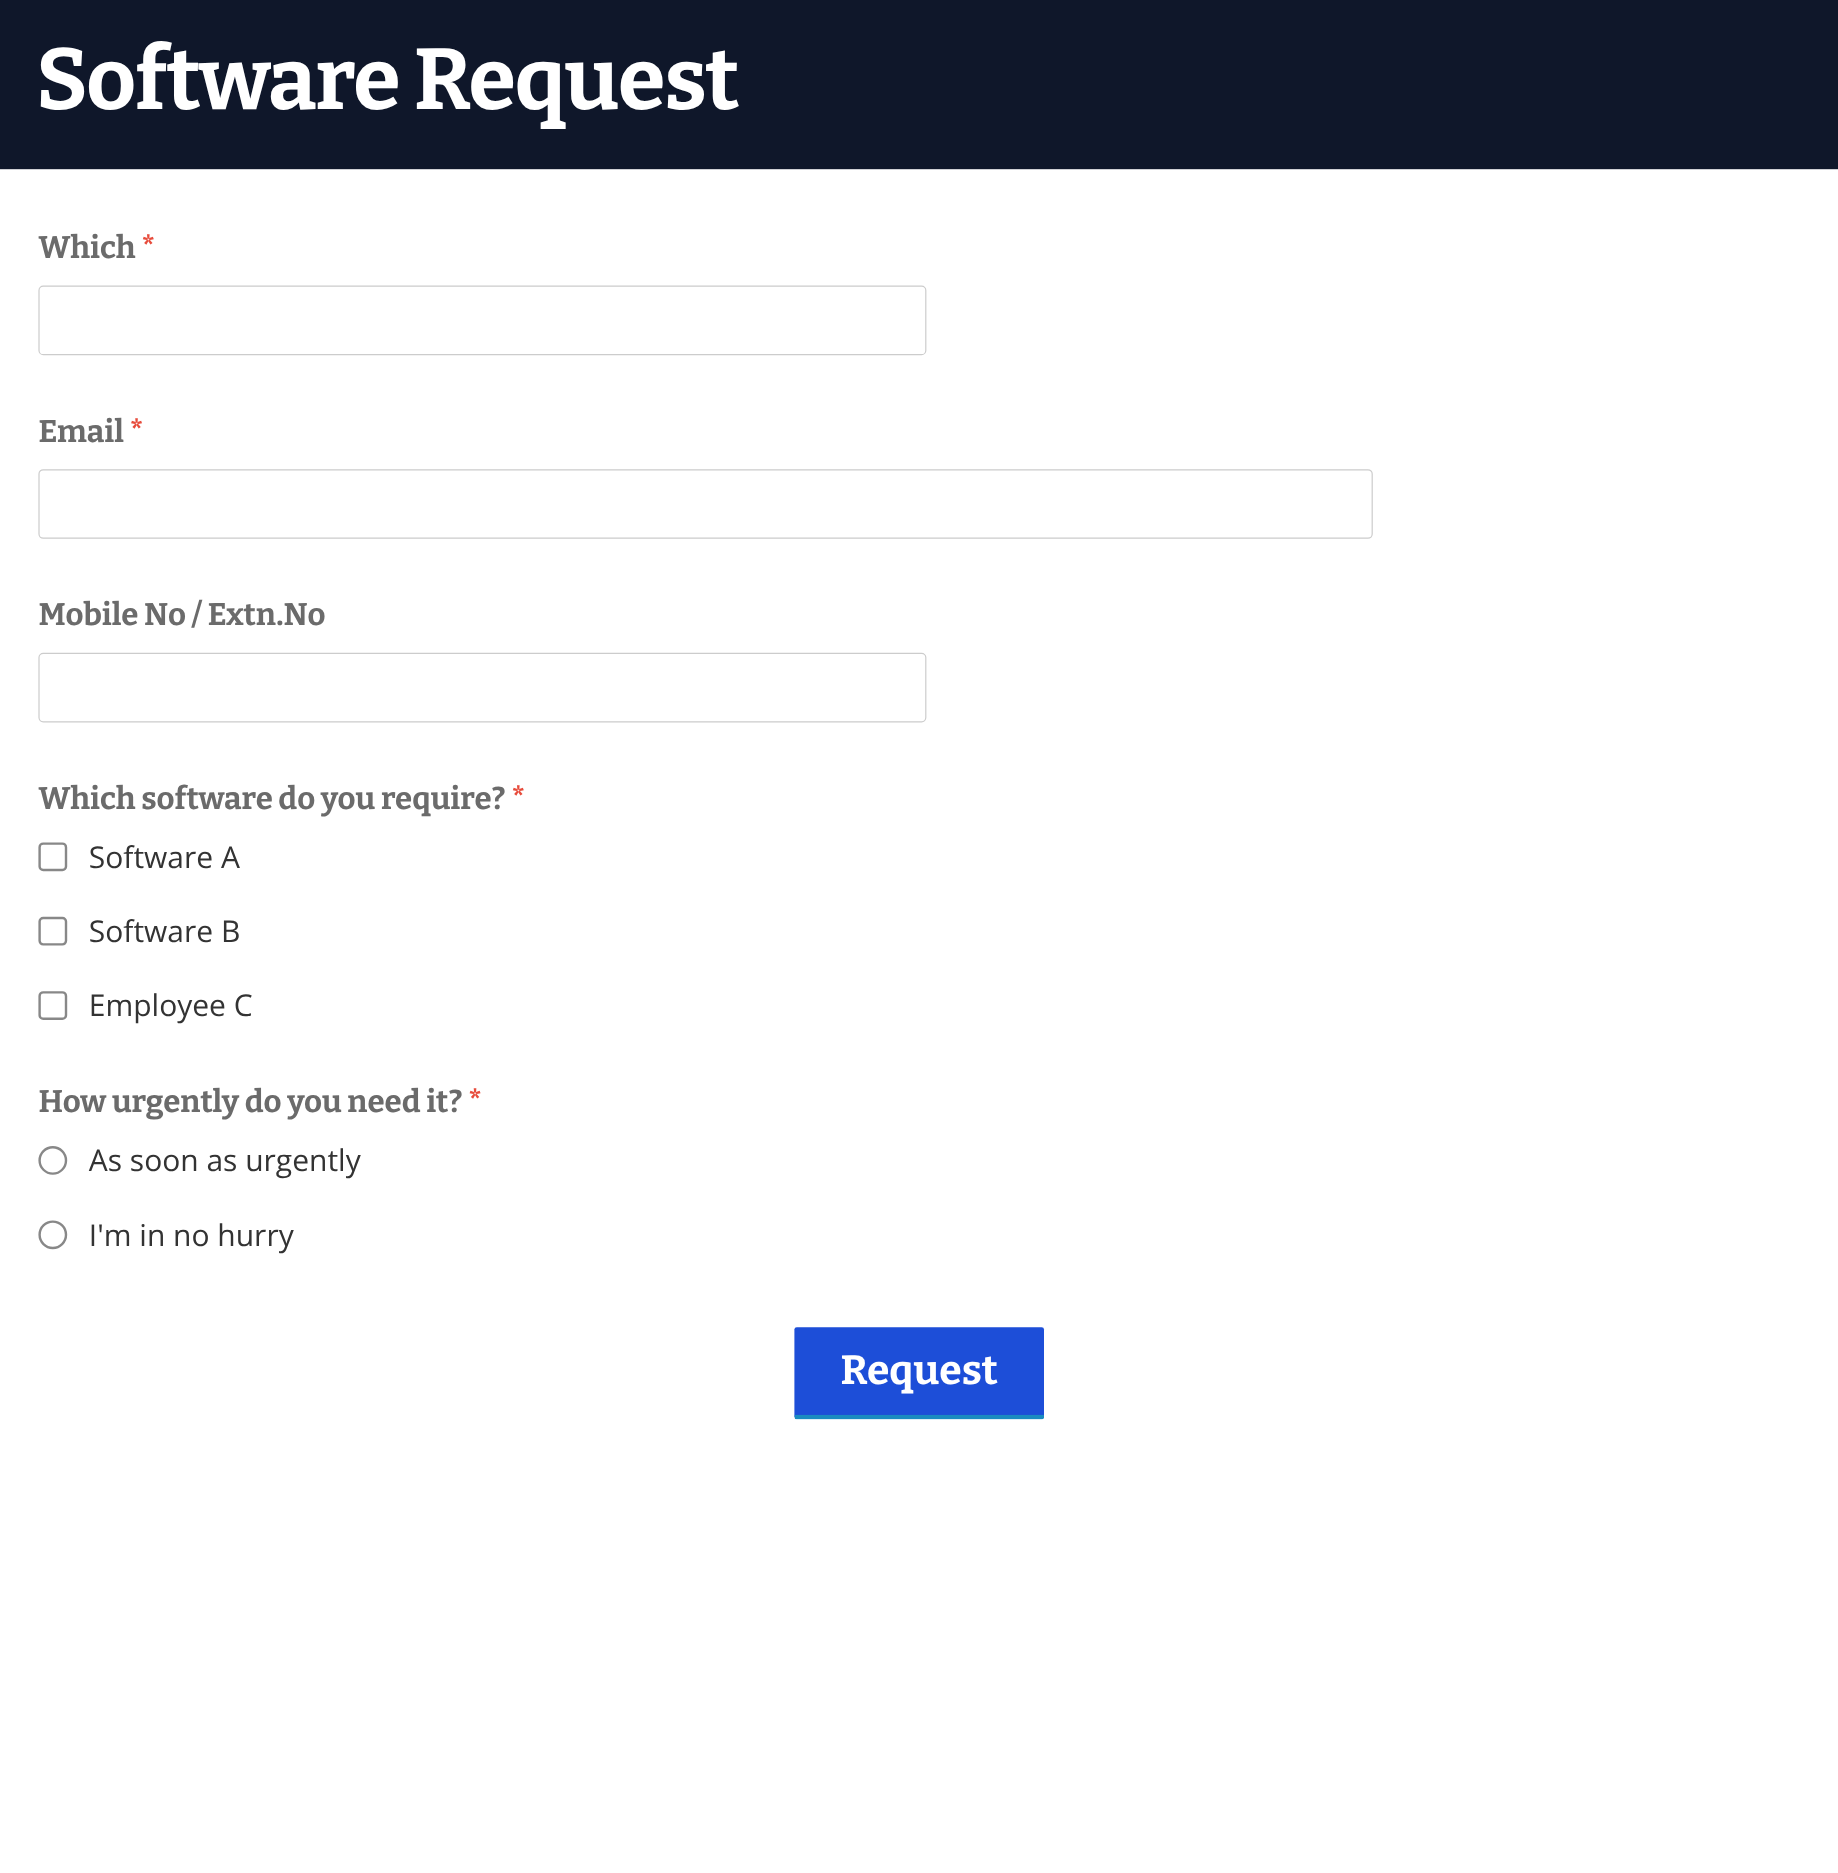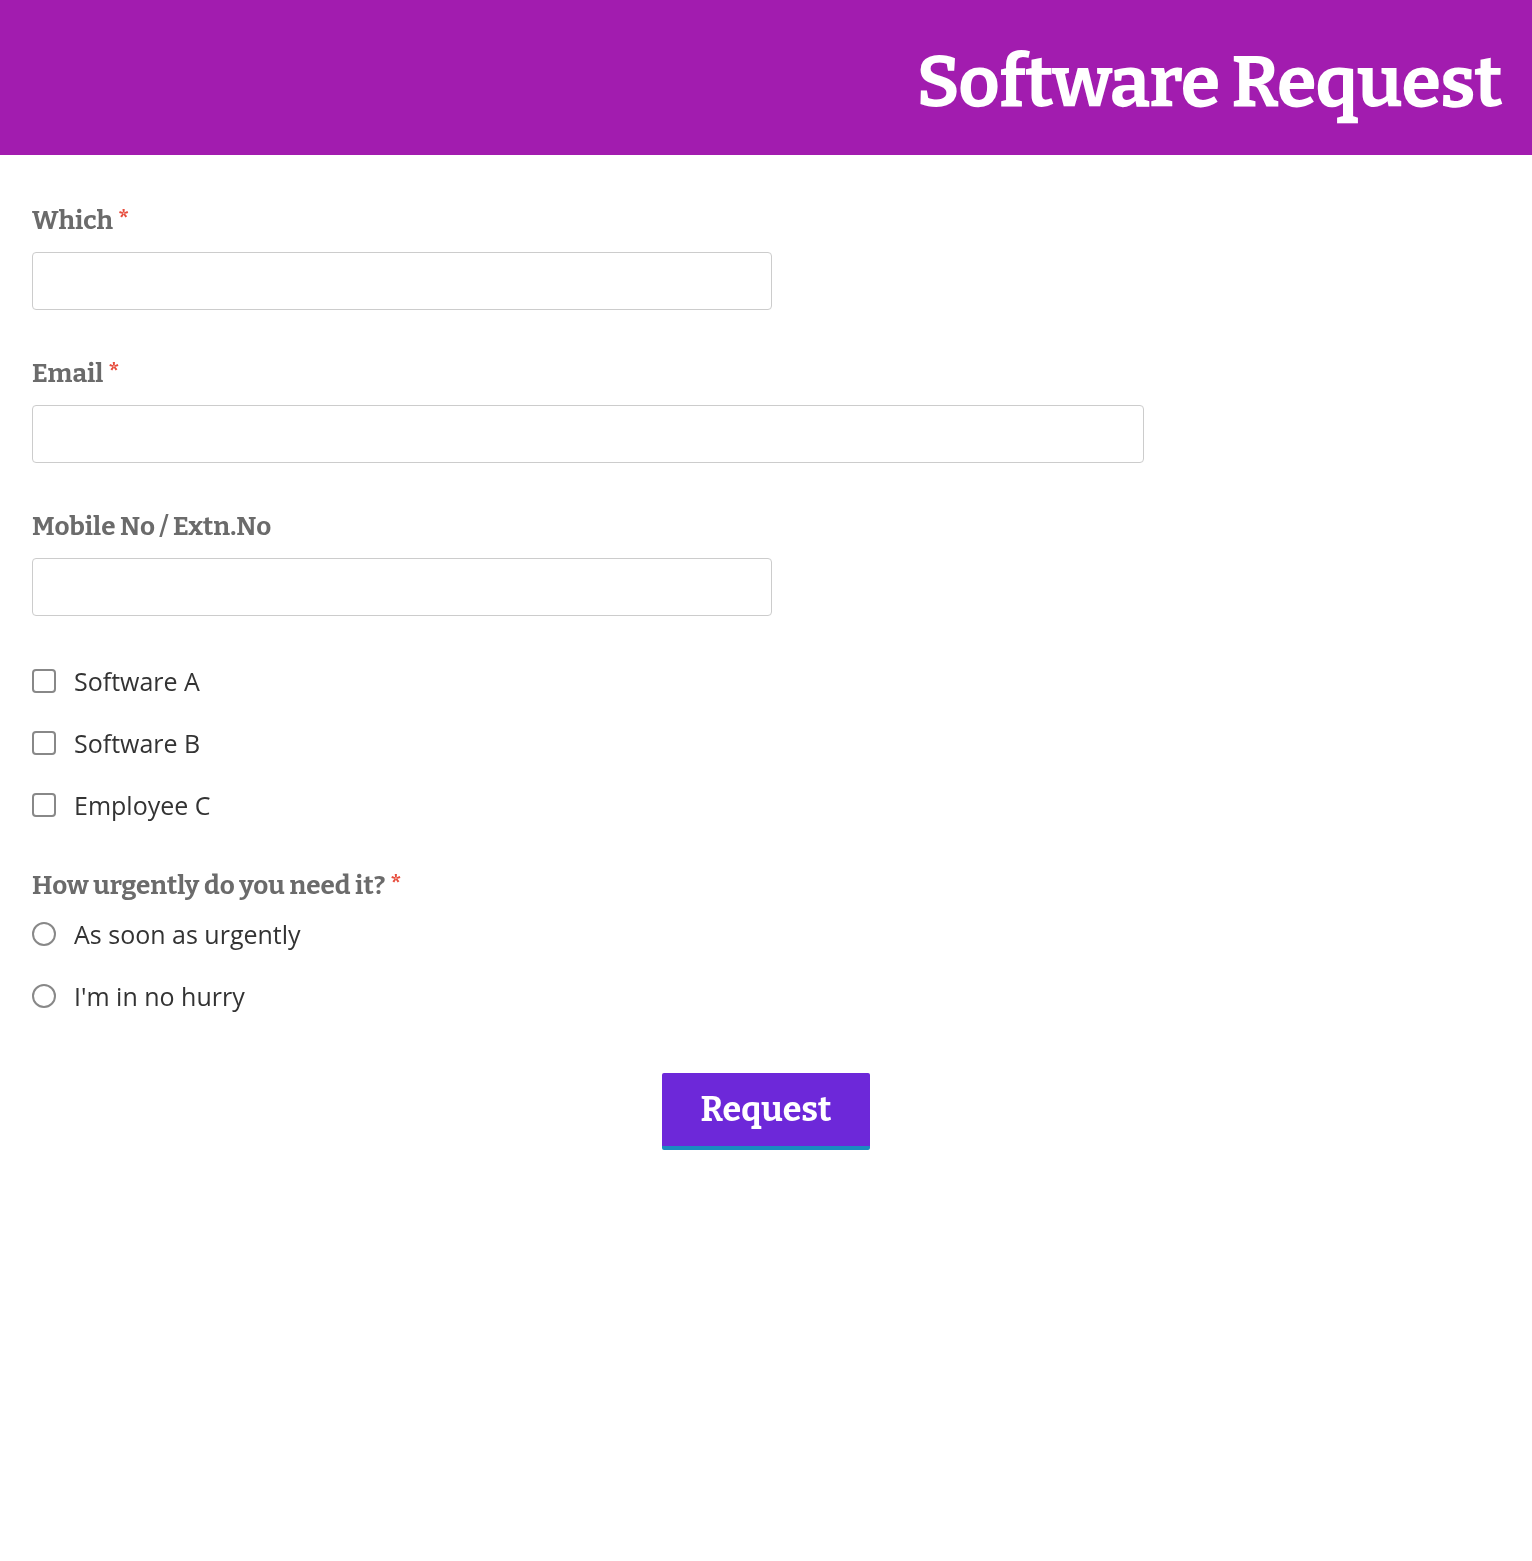--- a/index.html
+++ b/index.html
@@ -6,23 +6,22 @@
       margin: 0;
       padding: 0;
       box-sizing: border-box;
     }
     body {
       font-family: Georgia, 'Times New Roman', serif;
       background: #ffffff;
       width: 1532px;
     }
     .header {
-      background: #a21caf;
-      padding: 39px 30px 30px 30px;
-      text-align: right;
+      background: #0f172a;
+      padding: 25px 30px 30px 30px;
     }
     .header-title {
       color: #ffffff;
       font-size: 72px;
       font-weight: bold;
       font-family: 'Bitter', Georgia, serif;
       letter-spacing: -1px;
     }
     .form-container {
       padding: 50px 32px 60px 32px;
@@ -85,21 +84,21 @@
       font-size: 25px;
       color: #333333;
       cursor: pointer;
       text-align: right;
     }
     .button-container {
       text-align: center;
       margin-top: 60px;
     }
     .submit-button {
-      background: #6d28d9;
+      background: #1d4ed8;
       color: #ffffff;
       border: none;
       border-bottom: 4px solid #1a8bc0;
       padding: 16px 38px;
       font-size: 34px;
       font-weight: bold;
       font-family: 'Bitter', Georgia, serif;
       cursor: pointer;
       border-radius: 2px;
     }
@@ -131,20 +130,24 @@
   </div>
 
   <div class="form-group">
     <label class="form-label">
       <span>Mobile No / Extn.No</span>
     </label>
     <input type="text" class="form-input" value="" style="">
   </div>
 
   <div class="form-group">
+    <label class="form-label">
+      <span>Which software do you require?</span>
+      <span class="required">*</span>
+    </label>
     <div class="options-container">
       <div class="option-row">
         <input type="checkbox" class="checkbox-input" style="">
         <label class="option-label">Software A</label>
       </div>
       <div class="option-row">
         <input type="checkbox" class="checkbox-input" style="">
         <label class="option-label">Software B</label>
       </div>
       <div class="option-row">

